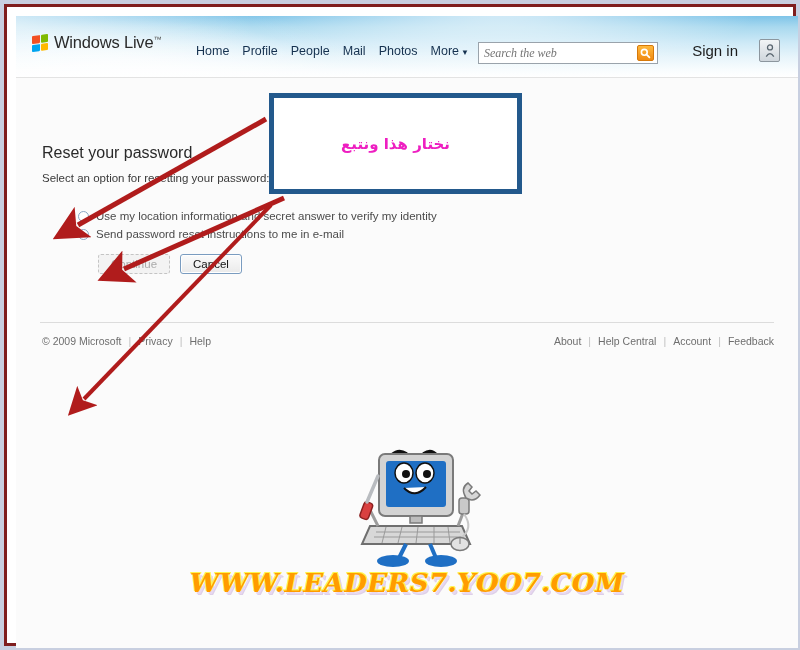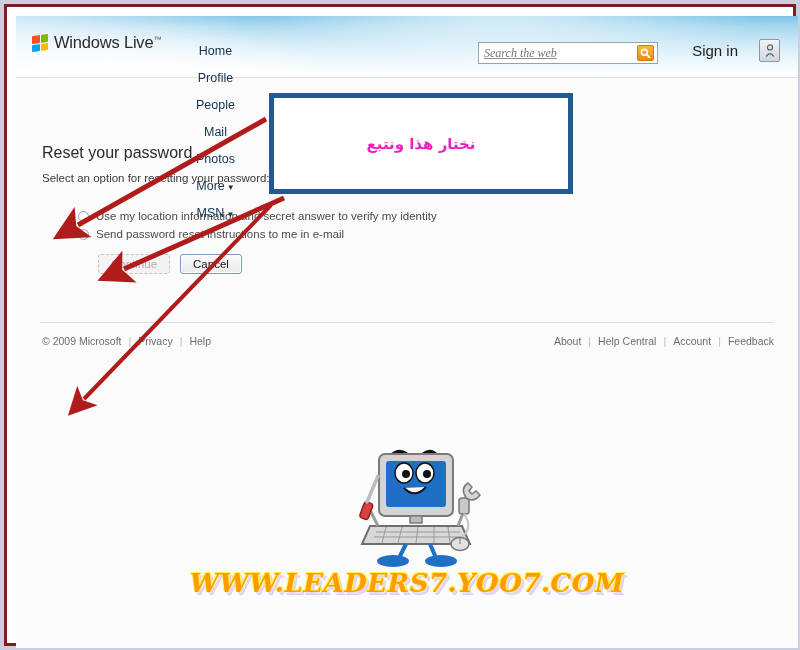--- a/index.html
+++ b/index.html
@@ -74,21 +74,20 @@
   #brand-text {
     font-size: 16.5px; color: #2b2b2b; letter-spacing: -0.2px;
     white-space: nowrap;
   }
   #brand-tm { font-size: 8px; vertical-align: super; color: #555; }
 
   #topnav {
     position: absolute; left: 180px; top: 28px;
     display: flex; align-items: center; gap: 13px;
     z-index: 2;
-    flex-direction: column;
   }
   #topnav a {
     font-size: 12.5px; color: #15314f; text-decoration: none;
     white-space: nowrap;
   }
   .caret { font-size: 8px; margin-left: 2px; color: #15314f; }
 
   #searchbox {
     position: absolute; left: 462px; top: 26px;
     width: 180px; height: 22px;
@@ -96,21 +95,20 @@
     border: 1px solid #9aa3ab;
     display: flex; align-items: center;
     z-index: 2;
   }
   #search-input {
     border: 0; outline: 0; flex: 1;
     font-family: "Liberation Serif", serif;
     font-style: italic; font-size: 12px; color: #8a8f94;
     padding-left: 5px; background: transparent;
     width: 140px;
-    text-decoration: underline;
   }
   #search-btn {
     width: 17px; height: 16px; margin-right: 3px;
     background: linear-gradient(to bottom,#ffb93d,#f08a12);
     border: 1px solid #d6790a; border-radius: 2px;
     display: flex; align-items: center; justify-content: center;
     cursor: pointer;
   }
   #search-btn svg { display: block; }
 
@@ -190,21 +188,21 @@
     position: absolute; right: 24px; top: 257px;
     display: flex; align-items: center; gap: 7px;
     font-size: 10.5px; color: #6e6e6e;
   }
   .fsep { color: #c0c0c0; }
   #footer-left a, #footer-right a { color: #6e6e6e; text-decoration: none; }
 
   
   #callout {
     position: absolute; left: 253px; top: 77px;
-    width: 304px; height: 101px;
+    width: 253px; height: 101px;
     background: #ffffff;
     border: 5px solid #23598c;
     display: flex; align-items: center; justify-content: center;
     z-index: 6;
   }
   #callout-text {
     font-family: "DejaVu Sans", sans-serif;
     font-size: 15px; color: #ee1ec1;
     direction: rtl; font-weight: bold;
     letter-spacing: 0.5px;

